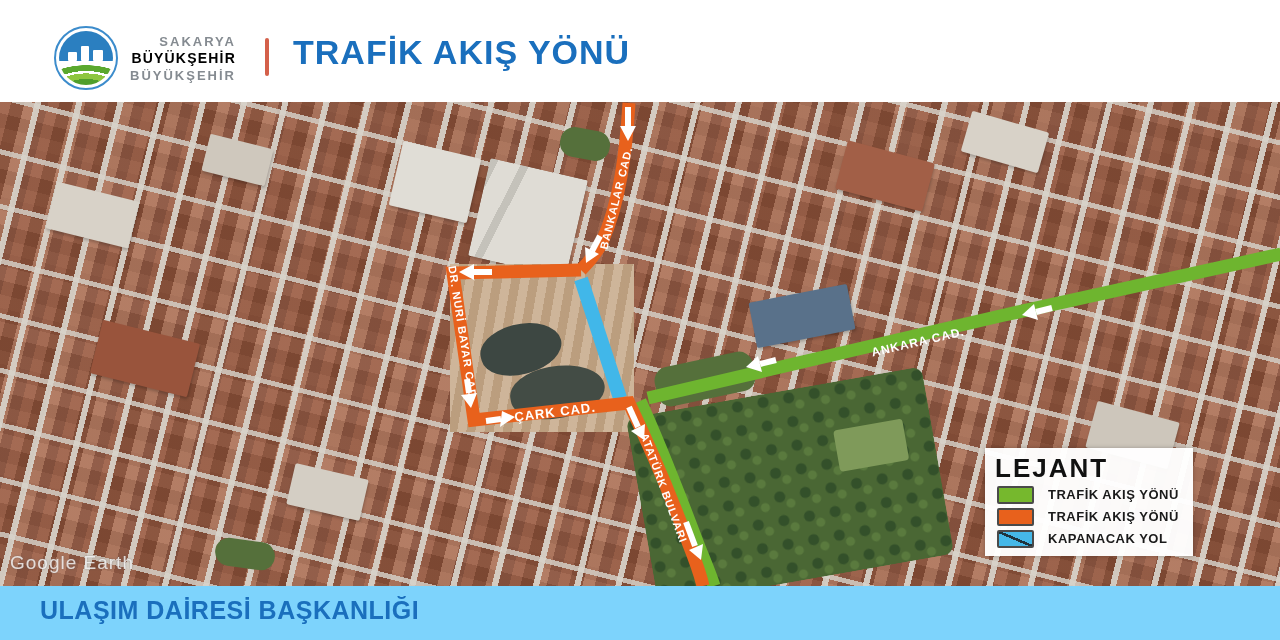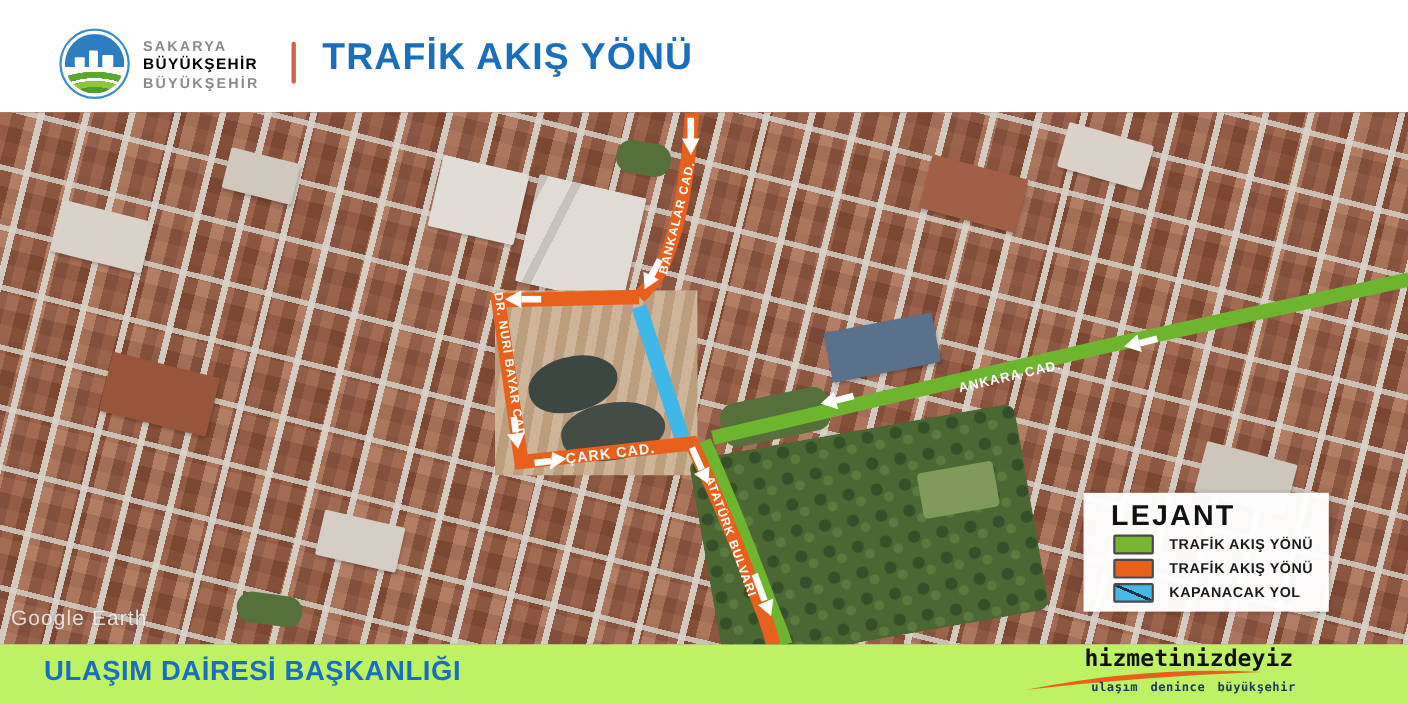--- a/index.html
+++ b/index.html
@@ -11,21 +11,21 @@
   .logo-circle{position:relative;width:60px;height:60px;border-radius:50%;
     border:2px solid #3c8ccc;background:#ffffff;overflow:hidden;}
   .logo-inner{position:absolute;left:3px;top:3px;width:54px;height:54px;border-radius:50%;overflow:hidden;
     background:
       radial-gradient(ellipse 64px 40px at 50% 126%, #4f9e2b 0 50%, #8ec63f 50% 64%, #ffffff 64% 70%, #5aa82e 70% 84%, rgba(0,0,0,0) 85%),
       linear-gradient(180deg,#2b7fc0 0 56%, #ffffff 56% 100%);}
   .lg-b{position:absolute;background:#ffffff;border-radius:1px;}
   .lg-b1{left:9px;top:21px;width:9px;height:9px;}
   .lg-b2{left:22px;top:15px;width:8px;height:15px;}
   .lg-b3{left:34px;top:19px;width:10px;height:11px;}
-  .logo-text{margin-left:12px;line-height:17px;}
+  .logo-text{margin-left:12px;line-height:17px;text-align:right;}
   .lt-gray{color:#858b91;font-size:13px;letter-spacing:2px;font-weight:600;}
   .lt-navy{color:#000000;font-size:14px;letter-spacing:1.2px;font-weight:800;}
   .hdr-divider{position:absolute;left:265px;top:38px;width:4px;height:38px;background:#d4604a;border-radius:2px;}
   .page-title{position:absolute;left:293px;top:33px;margin:0;color:#1a6fbd;
     font-size:34px;font-weight:800;letter-spacing:1px;}
 
   
   .map{position:absolute;left:0;top:102px;width:1280px;height:484px;overflow:hidden;}
   .sat{position:absolute;inset:0;background-color:#8f6c5a;
     background-image:
@@ -70,31 +70,31 @@
   .sl-drnuri{left:463px;top:232px;font-size:11px;transform:translate(-50%,-50%) rotate(81deg);}
   .sl-cark{left:555px;top:310px;font-size:13px;transform:translate(-50%,-50%) rotate(-7deg);}
   .sl-ataturk{left:664px;top:386px;font-size:11px;transform:translate(-50%,-50%) rotate(70deg);}
   .sl-ankara{left:918px;top:240px;font-size:12px;transform:translate(-50%,-50%) rotate(-13deg);}
 
   .watermark{position:absolute;left:10px;top:450px;color:rgba(255,255,255,0.78);
     font-size:19px;letter-spacing:1px;text-shadow:0 0 2px rgba(90,90,90,0.6);}
 
   
   .legend{position:absolute;left:985px;top:346px;width:208px;height:108px;
-    background:rgba(255,255,255,0.97);box-shadow:0 0 4px rgba(0,0,0,0.25);padding-left:15px;}
+    background:rgba(255,255,255,0.97);box-shadow:0 0 4px rgba(0,0,0,0.25);}
   .legend-title{margin:5px 0 3px 10px;font-size:26px;font-weight:800;letter-spacing:2px;color:#111111;}
   .legend-row{display:flex;align-items:center;margin:0 0 7px 12px;height:15px;}
   .swatch{width:33px;height:14px;border:2px solid #4a4a4a;border-radius:2px;margin-right:14px;flex:0 0 auto;}
   .sw-green{background:#76b82d;}
   .sw-orange{background:#e8611c;}
   .sw-blue{background:linear-gradient(to top right, rgba(0,0,0,0) 45%, #20333d 45%, #20333d 55%, rgba(0,0,0,0) 55%), #45b8e8;}
   .legend-label{font-size:13px;font-weight:800;color:#1a1a1a;letter-spacing:0.5px;white-space:nowrap;}
 
   
-  .footer{position:absolute;left:0;top:586px;width:1280px;height:54px;background:#bef264;}
+  .footer{position:absolute;left:0;top:586px;width:1280px;height:54px;background:#7dd3fc;}
   .dept{position:absolute;left:40px;top:10px;margin:0;color:#1a6fbd;font-size:25px;
     font-weight:800;letter-spacing:0.5px;}
   .brand{position:absolute;left:930px;top:0;width:230px;height:54px;}
   .brand-main{position:absolute;left:56px;top:0;font-family:"DejaVu Sans Mono",monospace;
     font-size:21px;font-weight:700;color:#111111;letter-spacing:0;}
   .brand-swoosh{position:absolute;left:2px;top:20px;}
   .brand-sub{position:absolute;left:62px;top:32px;font-family:"DejaVu Sans Mono",monospace;
     font-size:11px;font-weight:700;color:#25355e;letter-spacing:0.5px;word-spacing:4px;white-space:nowrap;}
 </style>
 </head>
@@ -215,20 +215,13 @@
     </div>
     <div class="legend-row">
       <span class="swatch sw-blue"></span>
       <span class="legend-label">KAPANACAK YOL</span>
     </div>
   </div>
 </div>
 
 <footer class="footer">
   <h2 class="dept">ULAŞIM DAİRESİ BAŞKANLIĞI</h2>
-  <div class="brand">
-    <span class="brand-main">hizmetinizdeyiz</span>
-    <svg class="brand-swoosh" width="218" height="24" viewBox="0 0 218 24">
-      <path d="M 1 21 Q 112 -1 215 5 Q 110 9 1 21 Z" fill="#e8611c"></path>
-    </svg>
-    <span class="brand-sub">ulaşım denince büyükşehir</span>
-  </div>
 </footer>
 
 </body></html>

